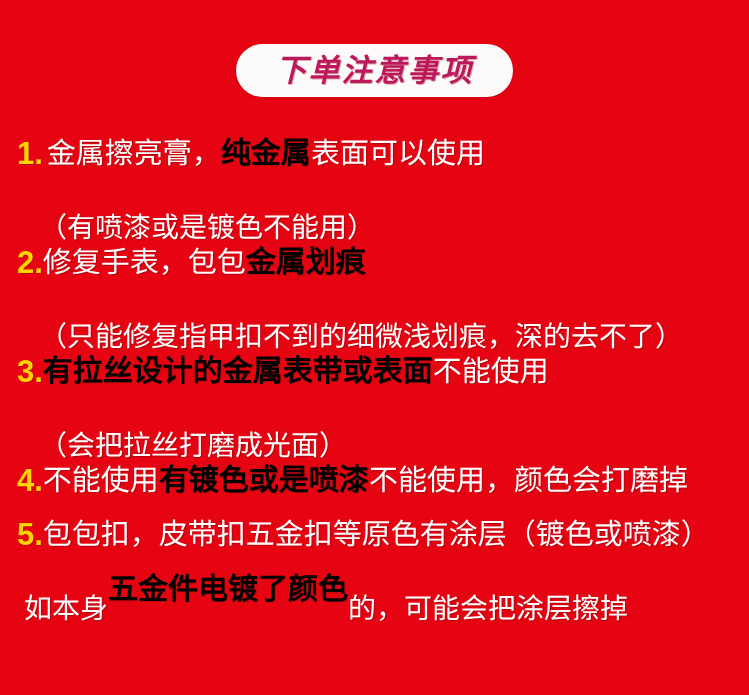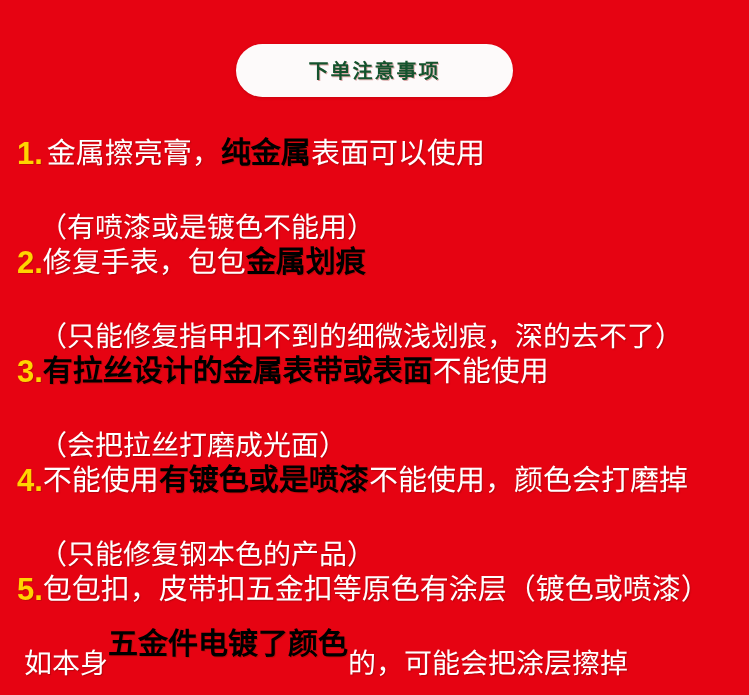--- a/index.html
+++ b/index.html
@@ -31,27 +31,28 @@
     background: #fdfafa;
     border-radius: 999px;
     width: 277px;
     height: 53px;
     display: flex;
     align-items: center;
     justify-content: center;
     box-shadow: 0 1px 3px rgba(120, 0, 0, 0.25);
   }
   .header-title {
-    color: #14532d;
-    font-size: 20px;
+    color: #be185d;
+    font-size: 31px;
     font-weight: bold;
     letter-spacing: 2px;
     line-height: 1;
     text-shadow: 1px 1px 0 rgba(160, 20, 20, 0.35);
     white-space: nowrap;
+    font-style: italic;
   }
 
   
   .notice-list {
     position: absolute;
     left: 0;
     top: 126px;
     width: 749px;
   }
   .notice-item {
@@ -148,23 +149,20 @@
         <span class="txt-white">（会把拉丝打磨成光面）</span>
       </div>
     </div>
     <div class="notice-item">
       <div class="line main-line">
         <span class="num">4.</span>
         <span class="txt-white">不能使用</span>
         <span class="txt-yellow">有镀色或是喷漆</span>
         <span class="txt-white">不能使用，颜色会打磨掉</span>
       </div>
-      <div class="line sub-line">
-        <span class="txt-white">（只能修复钢本色的产品）</span>
-      </div>
     </div>
     <div class="notice-item">
       <div class="line main-line">
         <span class="num">5.</span>
         <span class="txt-white">包包扣，皮带扣五金扣等原色有涂层（镀色或喷漆）</span>
       </div>
       <div class="line sub-line deep-indent">
         <span class="txt-white">如本身</span>
         <span class="txt-yellow">五金件电镀了颜色</span>
         <span class="txt-white">的，可能会把涂层擦掉</span>

